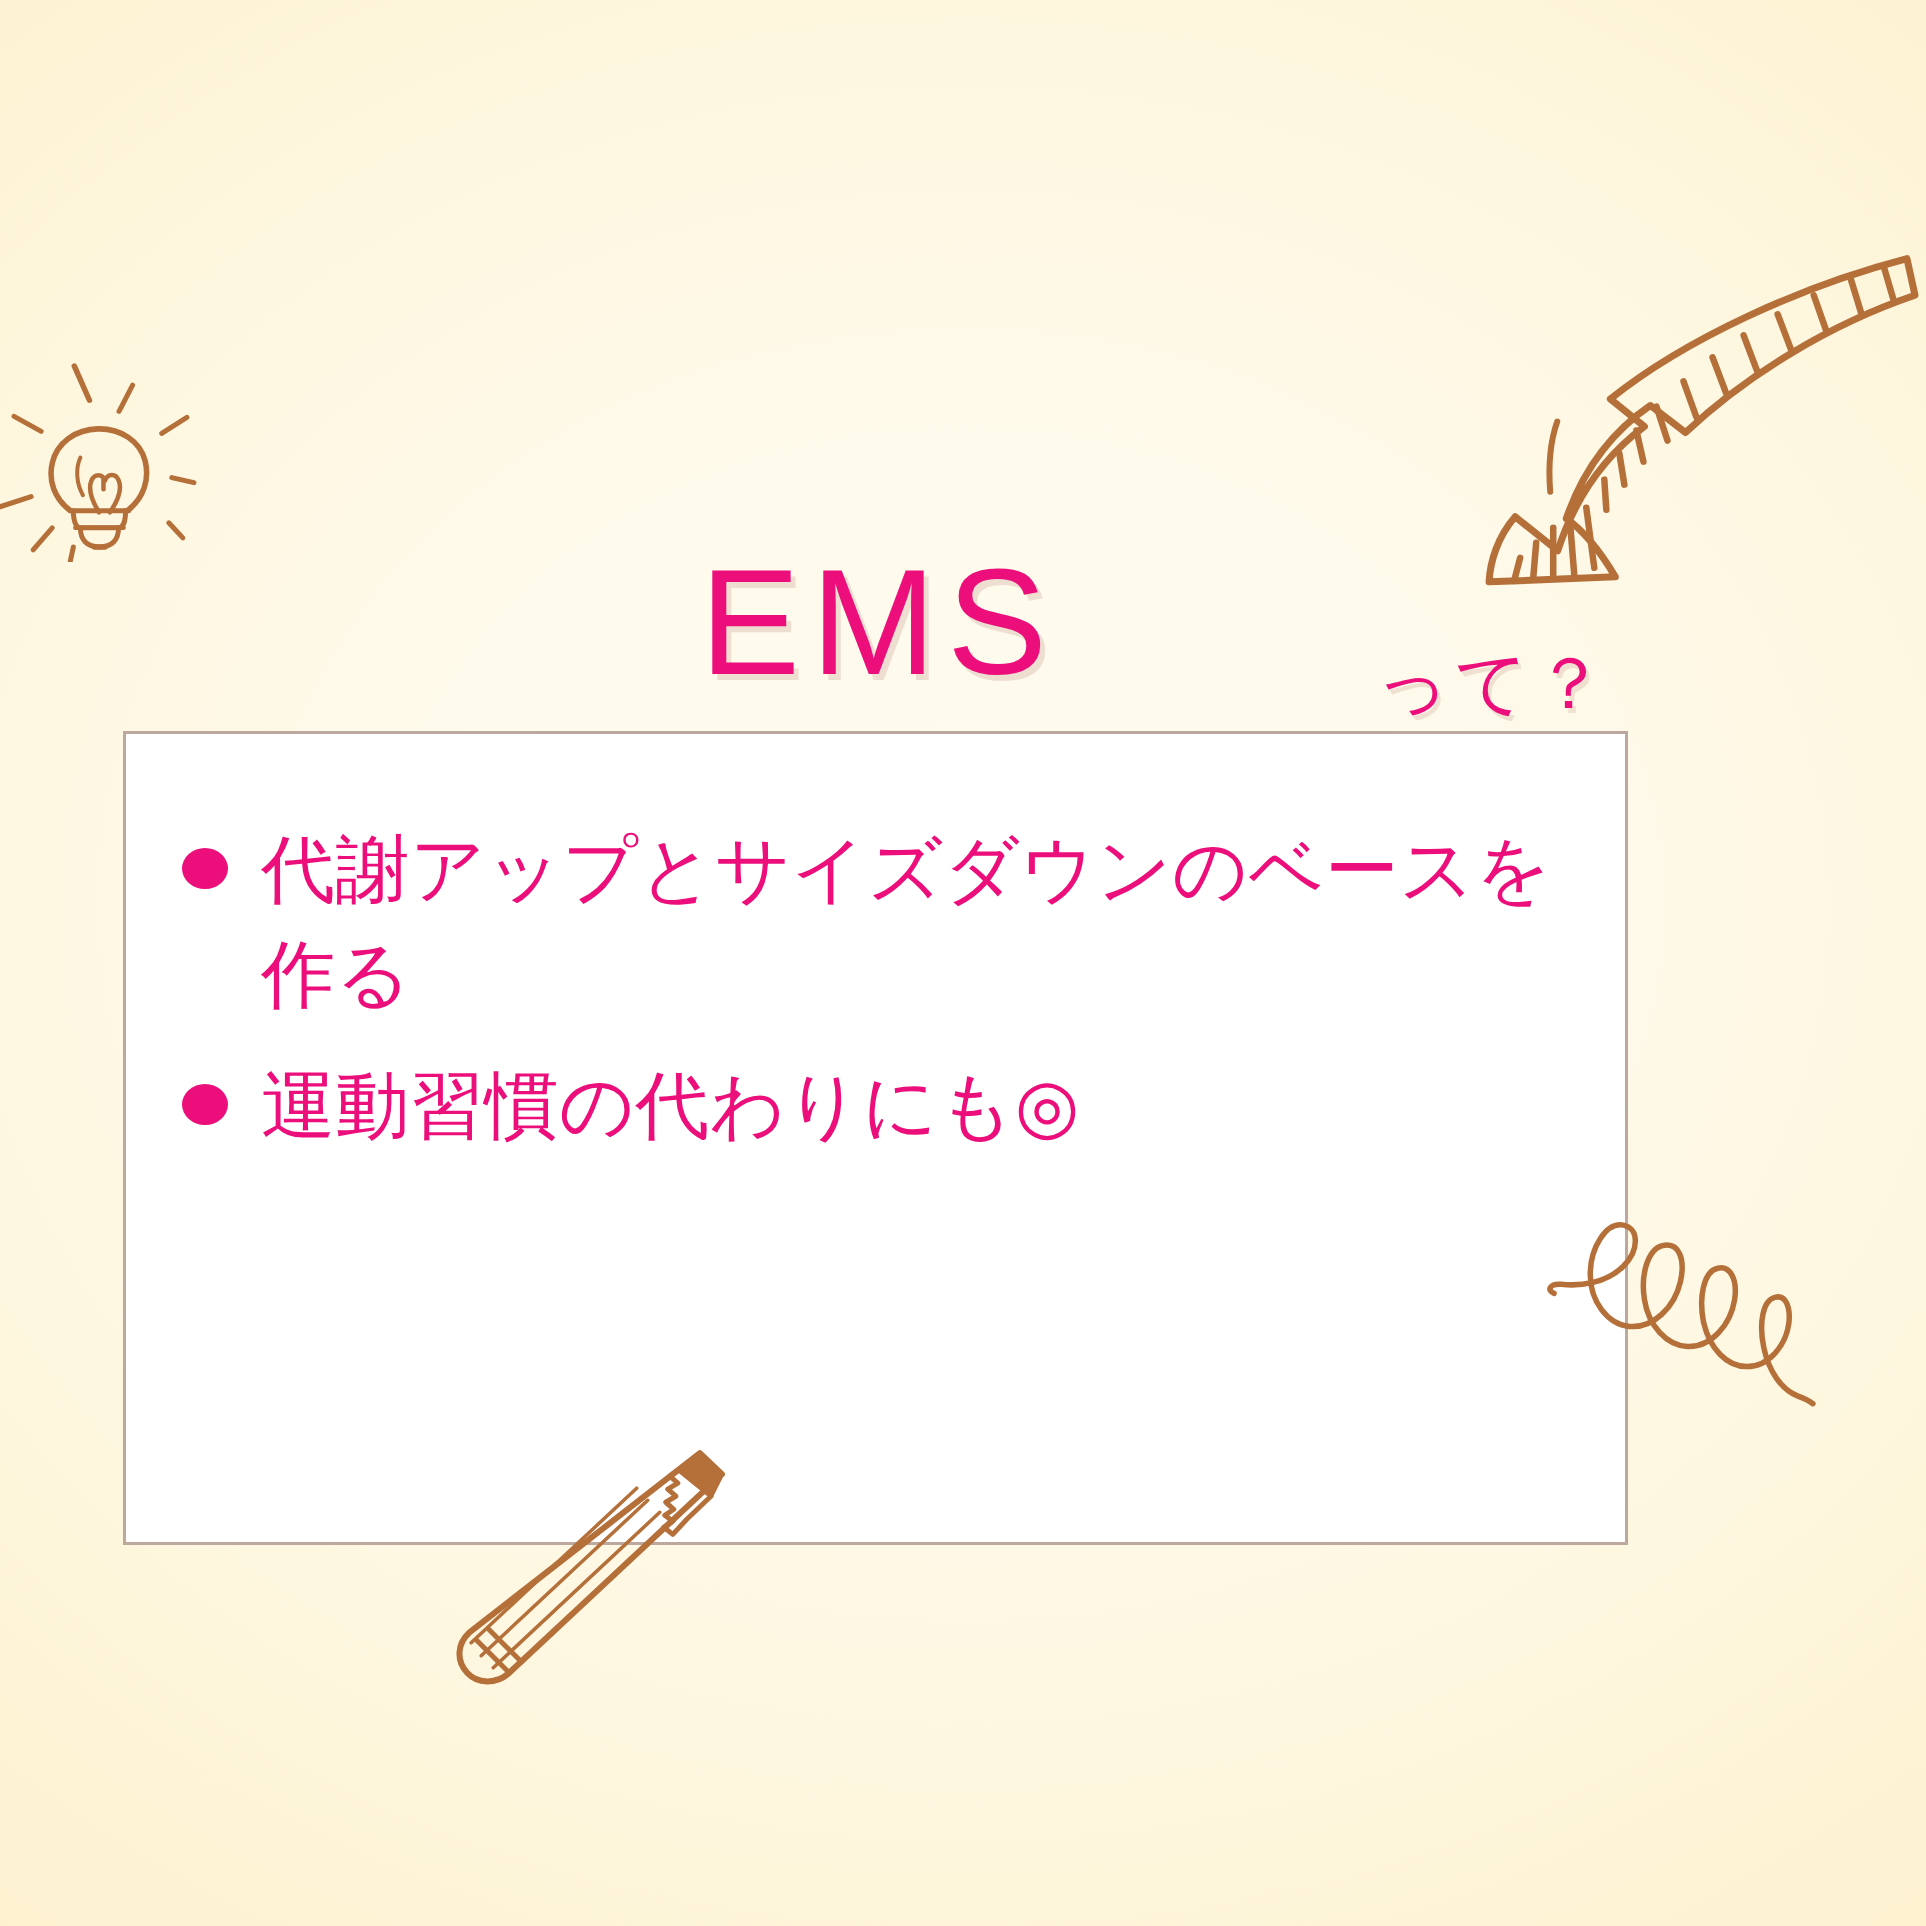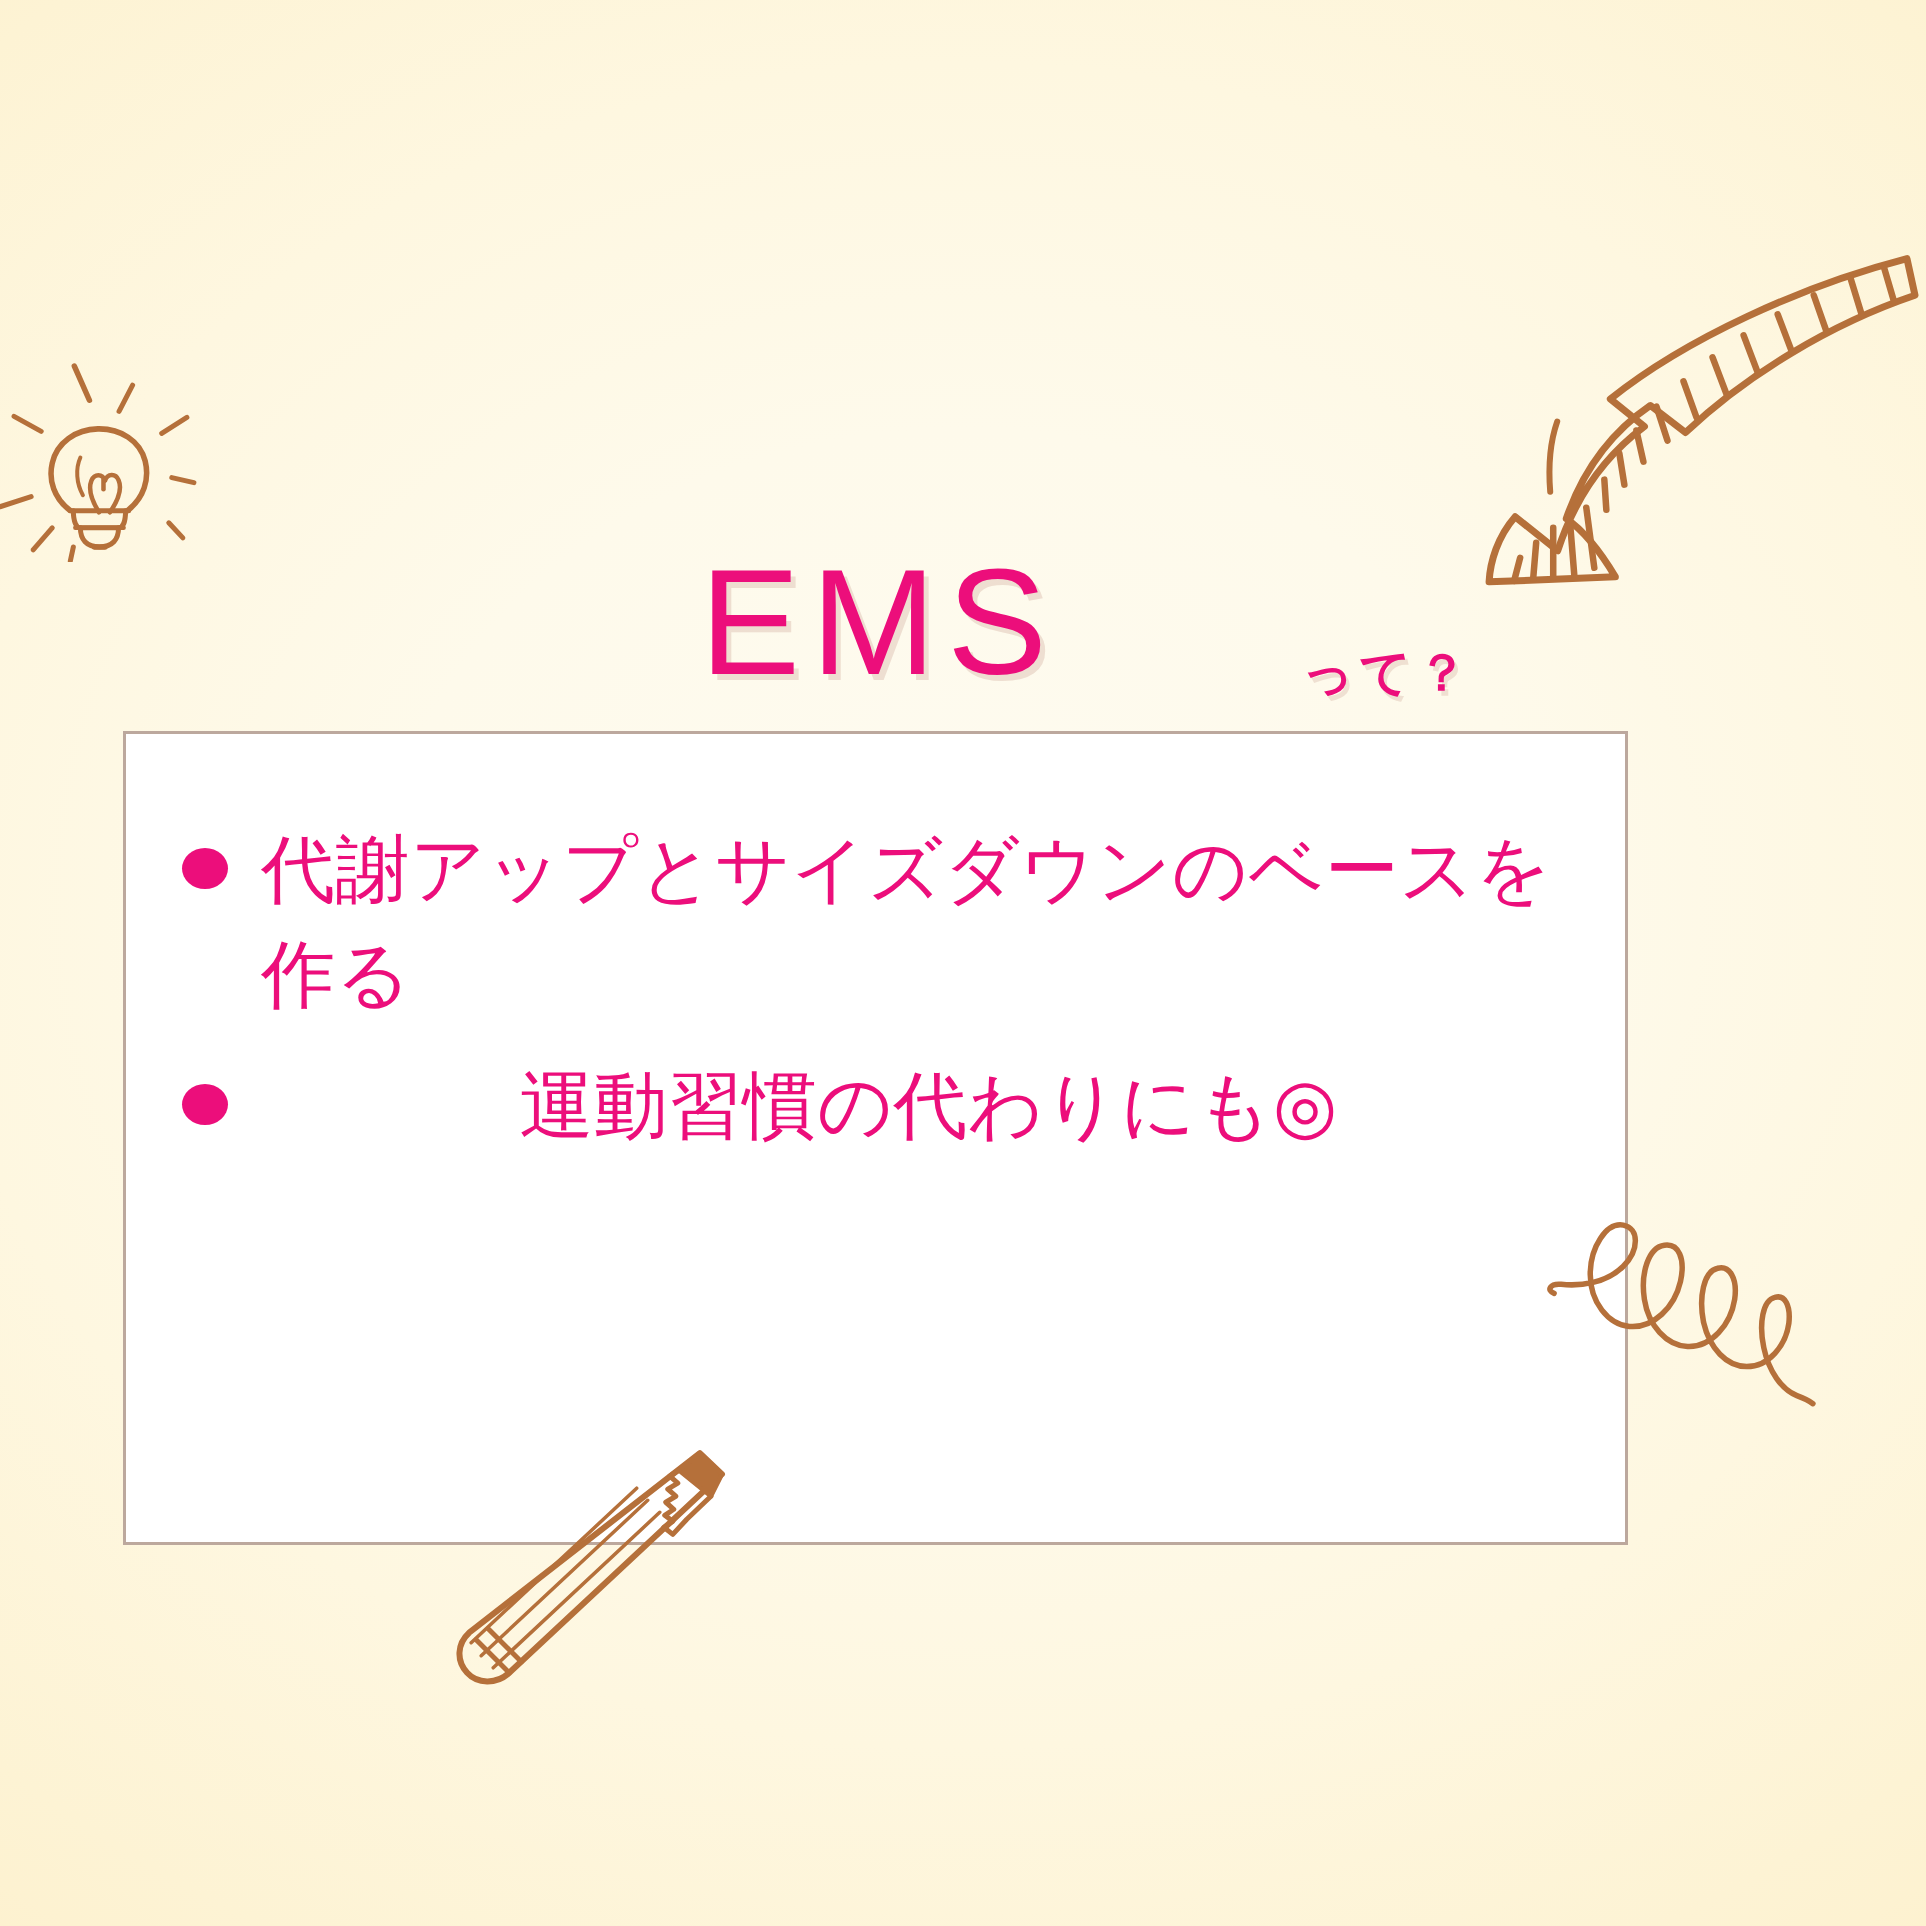--- a/index.html
+++ b/index.html
@@ -55,24 +55,24 @@
     font-size: 150px;
     font-weight: 300;
     letter-spacing: 11px;
     line-height: 1;
     color: #EC0E7B;
     text-shadow: 5px 6px 0 rgba(205,165,150,0.32);
     white-space: nowrap;
   }
   #tte-text {
     position: absolute;
-    left: 1302px;
+    left: 1376px;
     top: 100px;
-    font-size: 51px;
-    font-weight: 700;
+    font-size: 72px;
+    font-weight: 400;
     letter-spacing: 5px;
     line-height: 1;
     color: #EC0E7B;
     text-shadow: 3.5px 4.5px 0 rgba(205,165,150,0.30);
     white-space: nowrap;
   }
 
   
   #content-box {
     position: absolute;
@@ -96,21 +96,21 @@
     position: relative;
     display: block;
     padding-left: 85px;
     margin-bottom: 26px;
     color: #EC0E7B;
     font-size: 74px;
     font-weight: 400;
     line-height: 1.42;
     letter-spacing: 0.5px;
   }
-  .bullet-item:last-child { margin-bottom: 0; text-align: center; }
+  .bullet-item:last-child { margin-bottom: 0; }
   .bullet-dot {
     position: absolute;
     left: 6px;
     top: 31px;
     width: 46px;
     height: 41px;
     border-radius: 50%;
     background: #EC0E7B;
   }
 </style>

